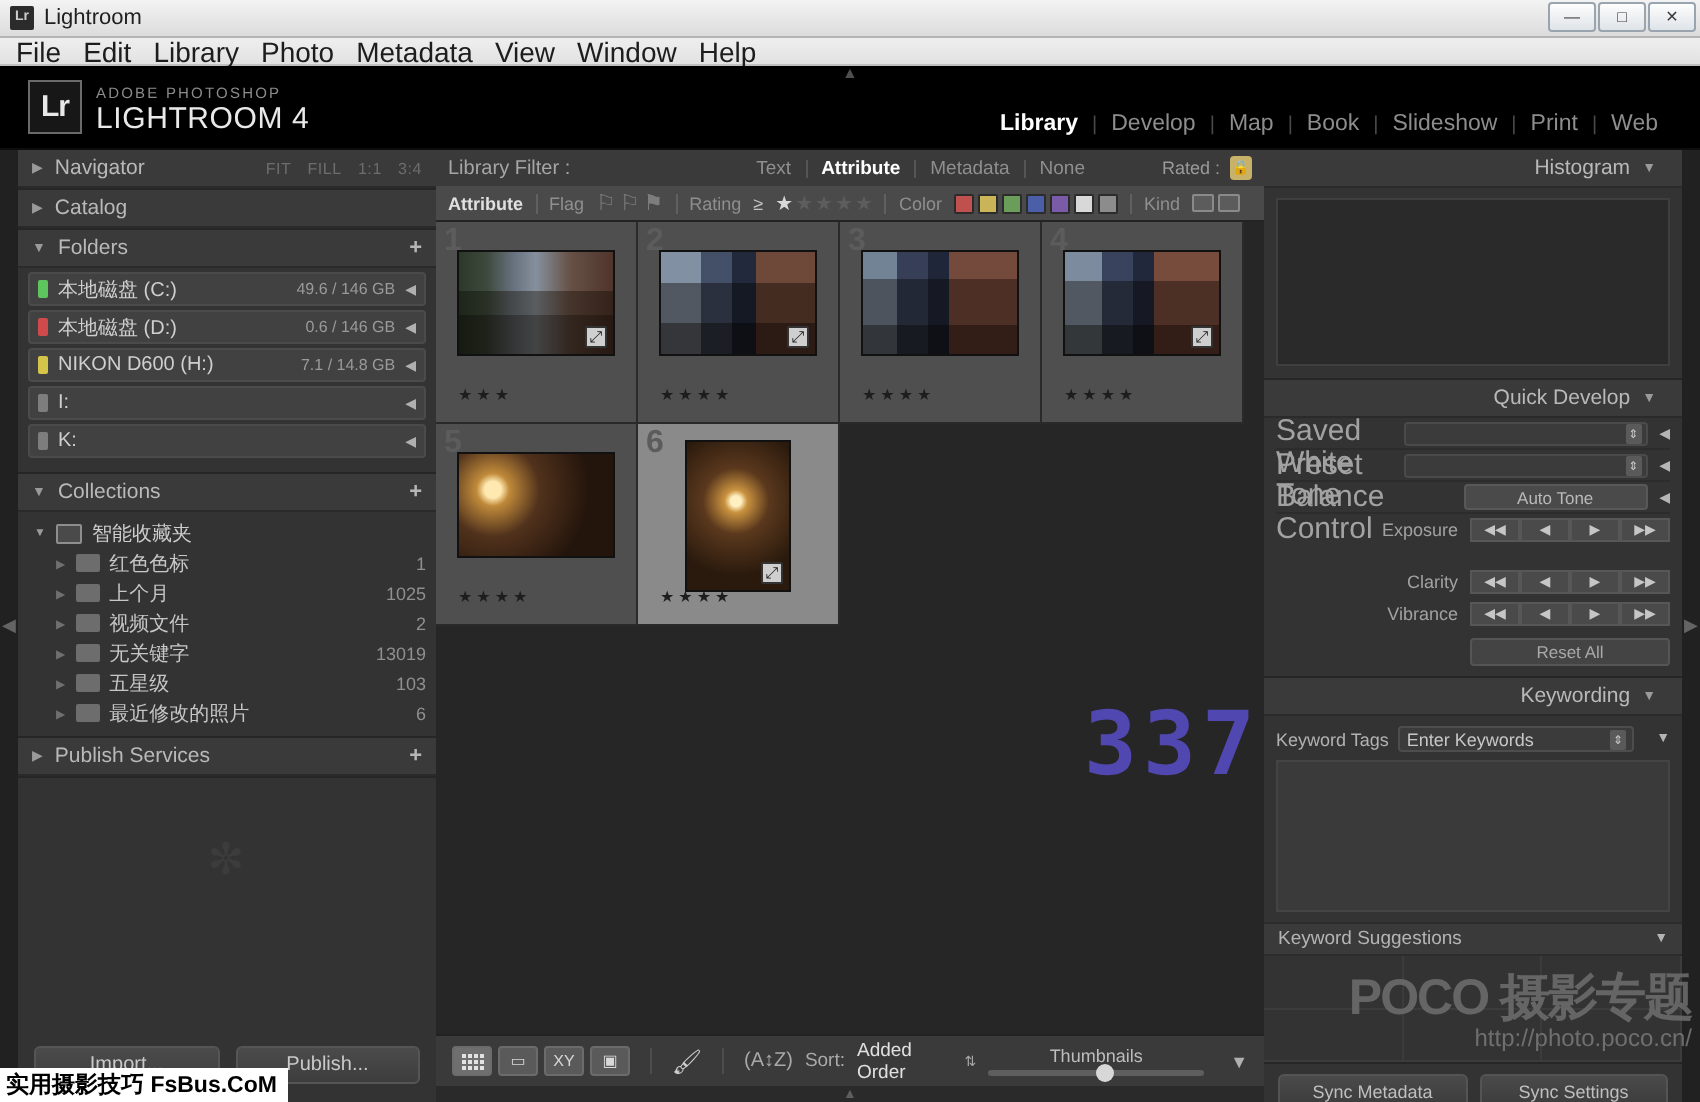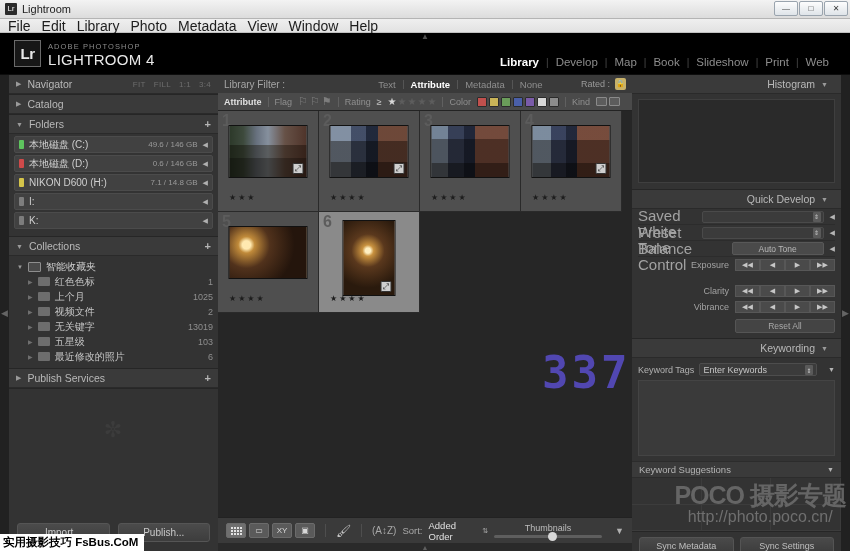--- a/index.html
+++ b/index.html
@@ -321,21 +321,21 @@
   .rp-btn {
     flex: 1; height: 17px; background: linear-gradient(#4a4a4a,#3c3c3c); border: 1px solid #545454;
     border-radius: 3px; color: #bfbfbf; font-size: 9px; display: flex; align-items: center;
     justify-content: center;
   }
   .poco-wm {
     position: absolute; right: 4px; bottom: 26px; text-align: center; pointer-events: none;
     line-height: 1;
   }
   .poco-big { font-size: 25px; font-weight: bold; color: #6e6e6e; letter-spacing: -1px; opacity: .85; }
-  .poco-url { font-size: 16px; color: #7a7a7a; margin-top: 1px; opacity: .85; }
+  .poco-url { font-size: 12px; color: #7a7a7a; margin-top: 1px; opacity: .85; text-align: right; }
   .fsbus {
     position: absolute; left: 0; bottom: 0; background: #fff; color: #000;
     font-size: 11.5px; font-weight: bold; padding: 1px 6px 1px 3px; z-index: 40;
   }
 </style>
 </head>
 <body>
 
 <div id="app">
 

